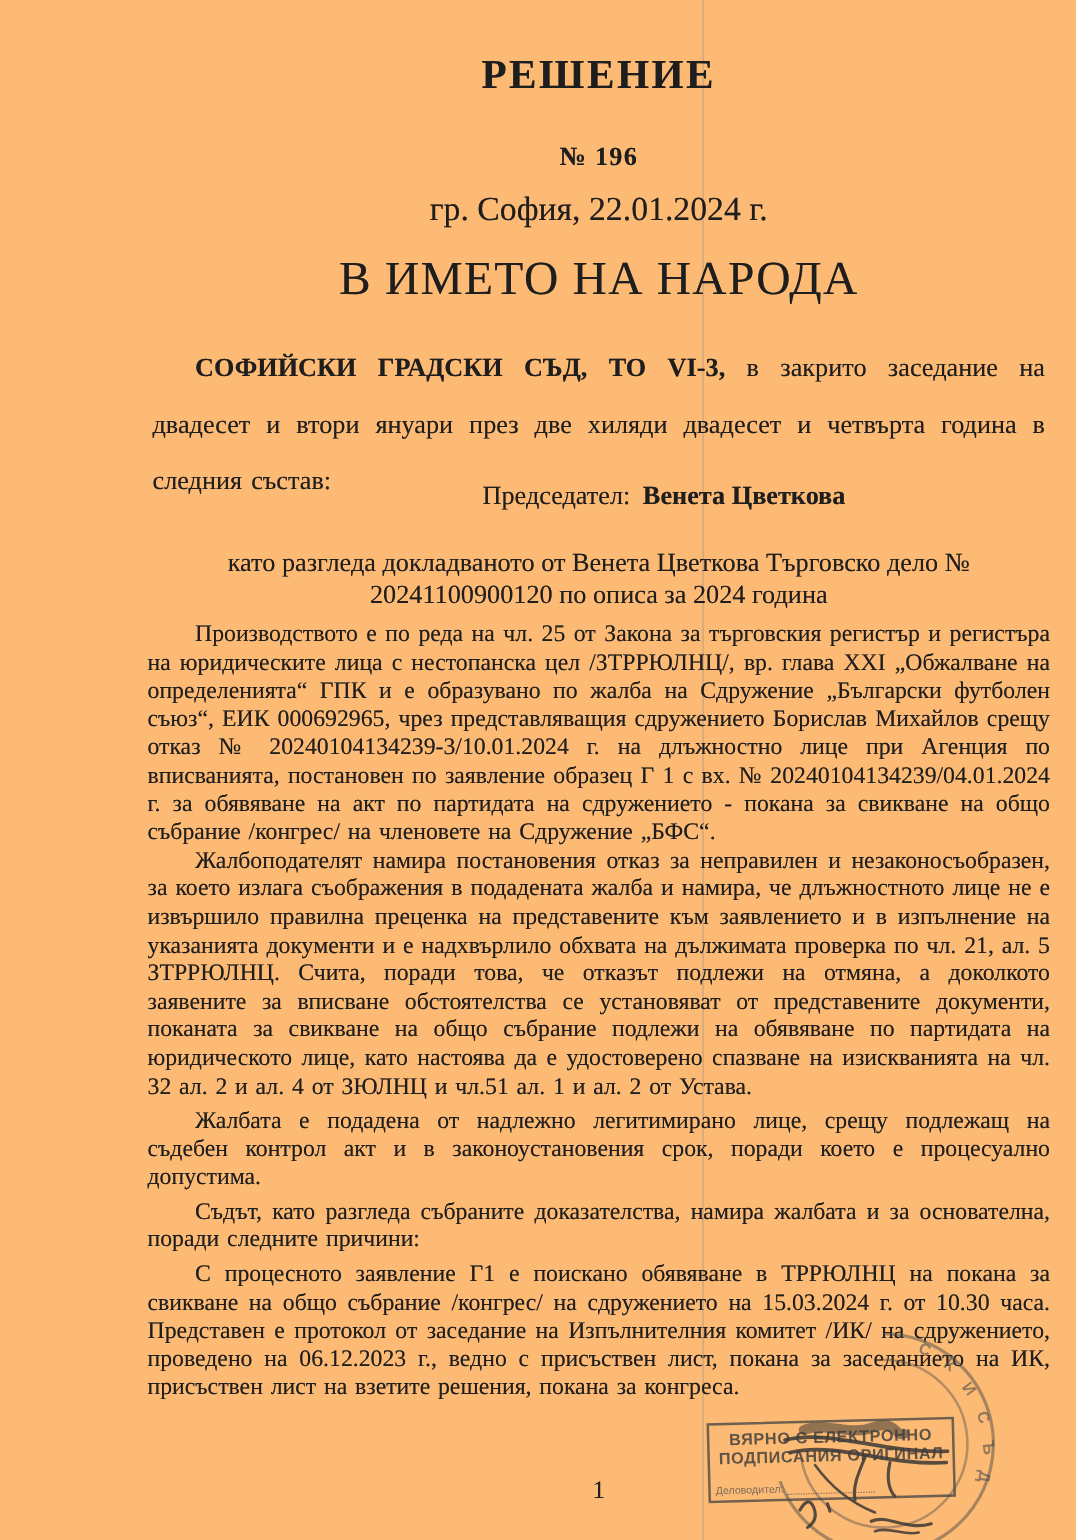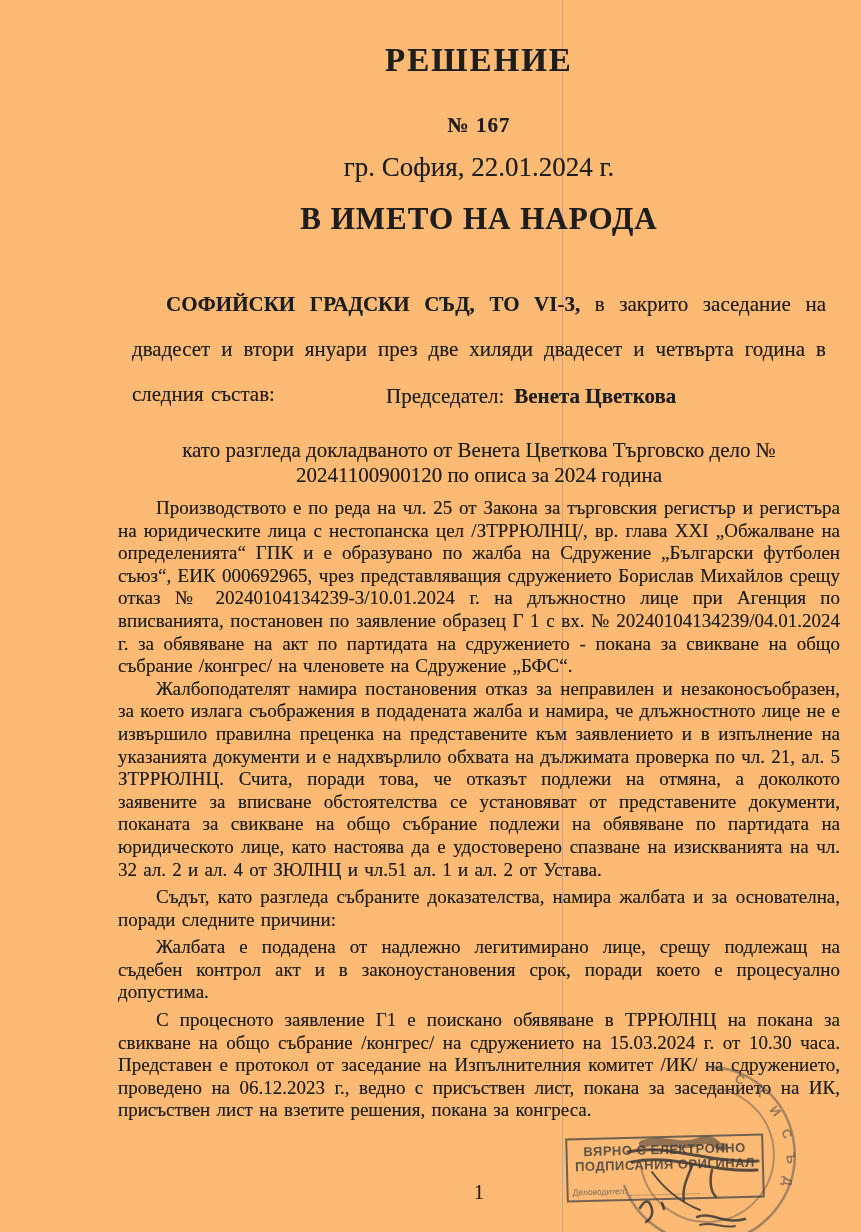--- a/index.html
+++ b/index.html
@@ -18,31 +18,31 @@
     width: 1px; height: 1232px;
     background: rgba(140,140,140,0.45);
   }
   .col { position: absolute; left: 118px; width: 722px; }
   .center { text-align: center; }
   .t-soft { text-shadow: 0 0 0.5px rgba(30,30,30,0.55); }
 
   .title-decision { top: 42px; font-size: 33px; font-weight: bold; letter-spacing: 2px; }
   .decision-number { top: 113px; font-size: 21px; font-weight: bold; letter-spacing: 1px; }
   .city-date { top: 152px; font-size: 27px; }
-  .in-the-name { top: 201px; font-size: 31px; font-weight: bold; letter-spacing: 1px; }
+  .in-the-name { top: 201px; font-size: 38px; font-weight: normal; letter-spacing: 1px; }
 
   .opening {
     top: 268px;
     font-size: 21px;
     line-height: 45px;
     text-align: justify;
     text-indent: 34px;
     word-spacing: 2px;
   }
-  .opening p { margin: 14px; }
+  .opening p { margin: 4px; }
 
   .judge-line { top: 384px; left: 386px; width: 460px; font-size: 21px; }
   .judge-line .gap { padding-left: 10px; font-weight: bold; }
 
   .case-line {
     top: 438px;
     font-size: 21px;
     line-height: 25px;
     text-align: center;
   }
@@ -98,43 +98,43 @@
 </style>
 </head>
 <body>
 
 <div class="page">
 
   <div class="scan-line"></div>
 
   <div class="col center title-decision t-soft">РЕШЕНИЕ</div>
 
-  <div class="col center decision-number t-soft">№ 167</div>
+  <div class="col center decision-number t-soft">№ 196</div>
 
   <div class="col center city-date t-soft">гр. София, 22.01.2024 г.</div>
 
   <div class="col center in-the-name t-soft">В ИМЕТО НА НАРОДА</div>
 
   <div class="col opening t-soft">
     <p><strong>СОФИЙСКИ ГРАДСКИ СЪД, ТО VI-3,</strong><span> в закрито заседание на двадесет и втори януари през две хиляди двадесет и четвърта година в следния състав:</span></p>
   </div>
 
   <div class="judge-line t-soft" style="position:absolute;">
     <span>Председател:</span><span class="gap">Венета Цветкова</span>
   </div>
 
   <div class="col case-line t-soft">
     <p>като разгледа докладваното от Венета Цветкова Търговско дело № 20241100900120 по описа за 2024 година</p>
   </div>
 
   <div class="col body-text t-soft">
     <p>Производството е по реда на чл. 25 от Закона за търговския регистър и регистъра на юридическите лица с нестопанска цел /ЗТРРЮЛНЦ/, вр. глава XXI „Обжалване на определенията“ ГПК и е образувано по жалба на Сдружение „Български футболен съюз“, ЕИК 000692965, чрез представляващия сдружението Борислав Михайлов срещу отказ № 20240104134239-3/10.01.2024 г. на длъжностно лице при Агенция по вписванията, постановен по заявление образец Г 1 с вх. № 20240104134239/04.01.2024 г. за обявяване на акт по партидата на сдружението - покана за свикване на общо събрание /конгрес/ на членовете на Сдружение „БФС“.</p>
     <p>Жалбоподателят намира постановения отказ за неправилен и незаконосъобразен, за което излага съображения в подадената жалба и намира, че длъжностното лице не е извършило правилна преценка на представените към заявлението и в изпълнение на указанията документи и е надхвърлило обхвата на дължимата проверка по чл. 21, ал. 5 ЗТРРЮЛНЦ. Счита, поради това, че отказът подлежи на отмяна, а доколкото заявените за вписване обстоятелства се установяват от представените документи, поканата за свикване на общо събрание подлежи на обявяване по партидата на юридическото лице, като настоява да е удостоверено спазване на изискванията на чл. 32 ал. 2 и ал. 4 от ЗЮЛНЦ и чл.51 ал. 1 и ал. 2 от Устава.</p>
+    <p class="sp-5">Жалбата е подадена от надлежно легитимирано лице, срещу подлежащ на съдебен контрол акт и в законоустановения срок, поради което е процесуално допустима.</p>
     <p class="sp-5">Съдът, като разгледа събраните доказателства, намира жалбата и за основателна, поради следните причини:</p>
-    <p class="sp-5">Жалбата е подадена от надлежно легитимирано лице, срещу подлежащ на съдебен контрол акт и в законоустановения срок, поради което е процесуално допустима.</p>
     <p class="sp-5">С процесното заявление Г1 е поискано обявяване в ТРРЮЛНЦ на покана за свикване на общо събрание /конгрес/ на сдружението на 15.03.2024 г. от 10.30 часа. Представен е протокол от заседание на Изпълнителния комитет /ИК/ на сдружението, проведено на 06.12.2023 г., ведно с присъствен лист, покана за заседанието на ИК, присъствен лист на взетите решения, покана за конгреса.</p>
   </div>
 
   <div class="page-number t-soft">1</div>
 
   <svg class="stamp-svg" width="306" height="192" viewBox="0 0 306 192">
 
     <path d="M152 27 A88 88 0 1 1 69 145" fill="none" stroke="rgba(77,77,77,0.5)" stroke-width="2.5"></path>
 
     <path d="M152 48 A67 67 0 1 1 86 127" fill="none" stroke="rgba(77,77,77,0.42)" stroke-width="2"></path>

